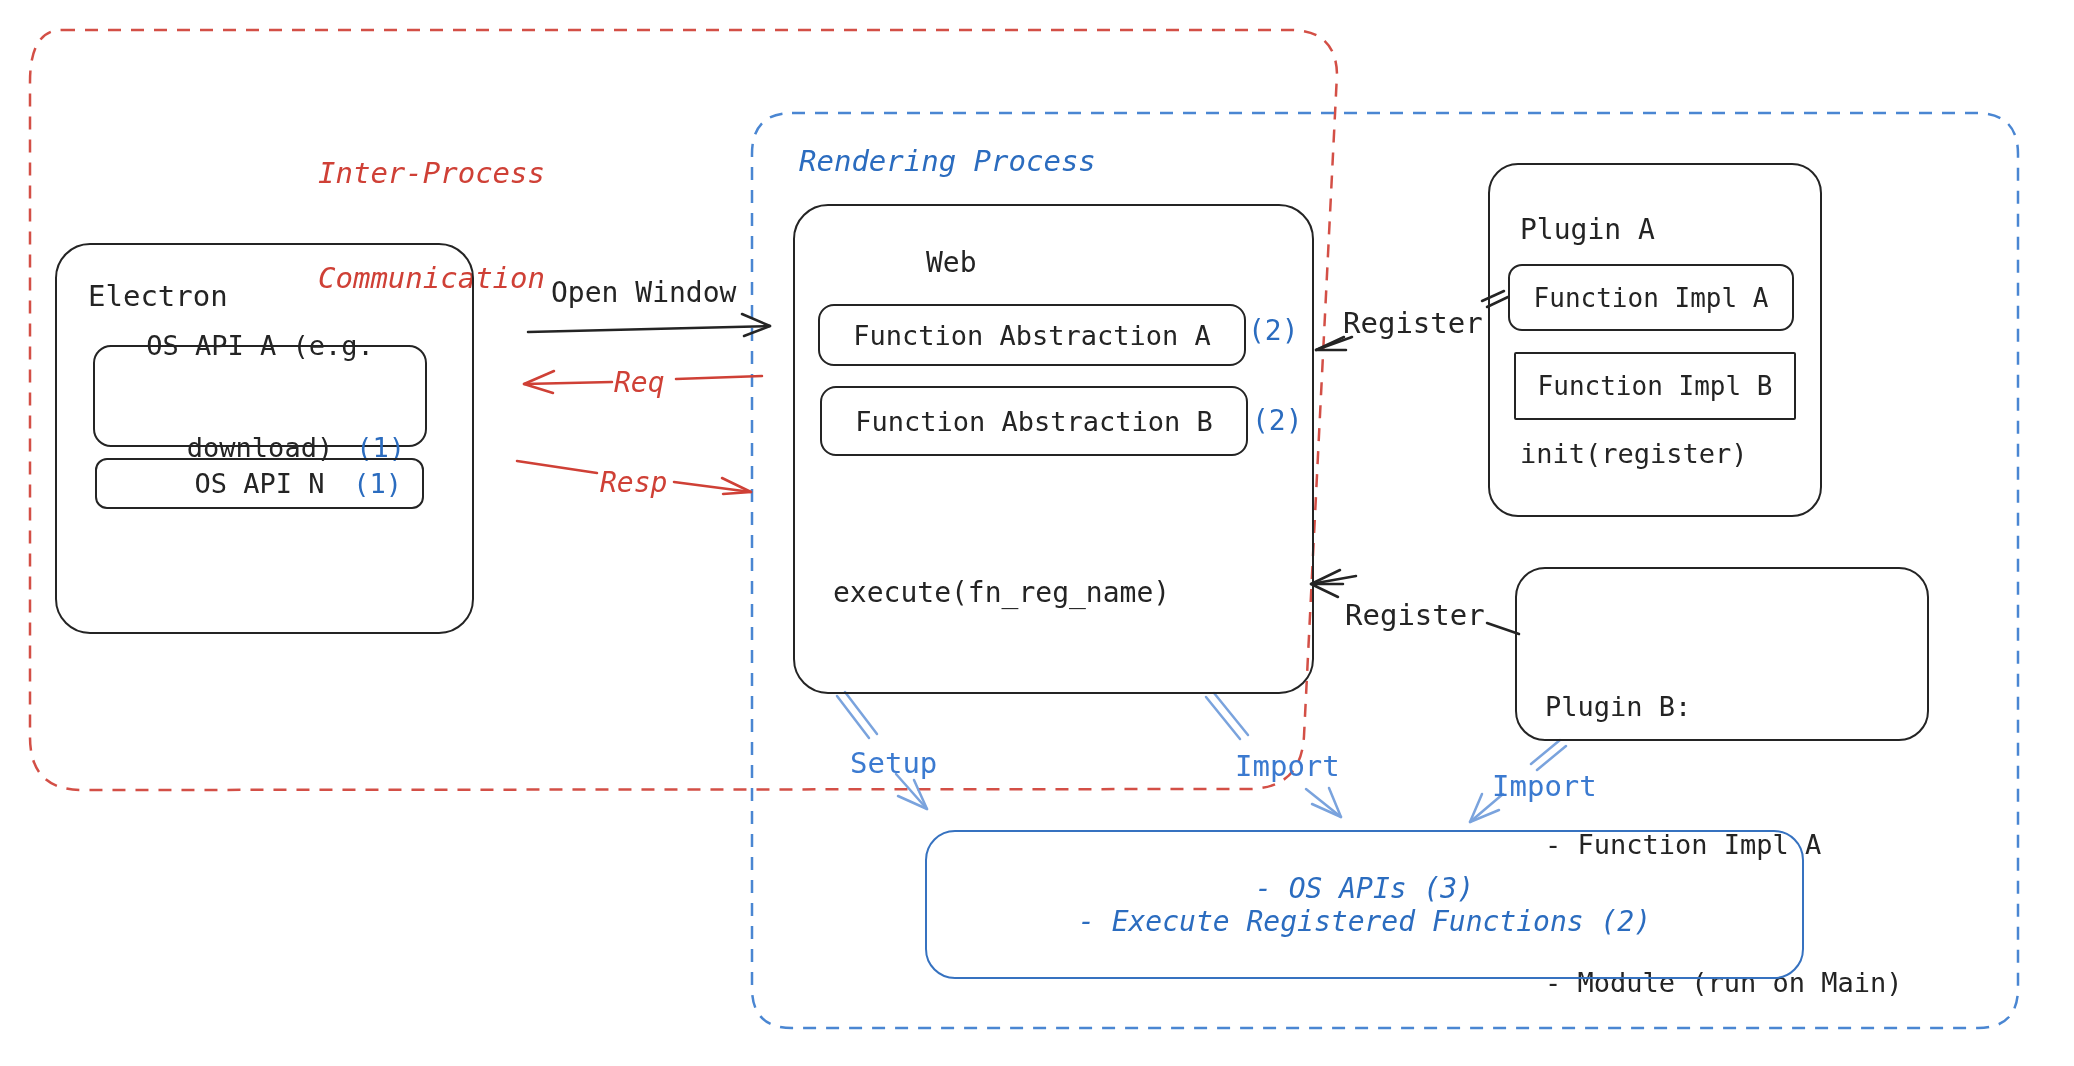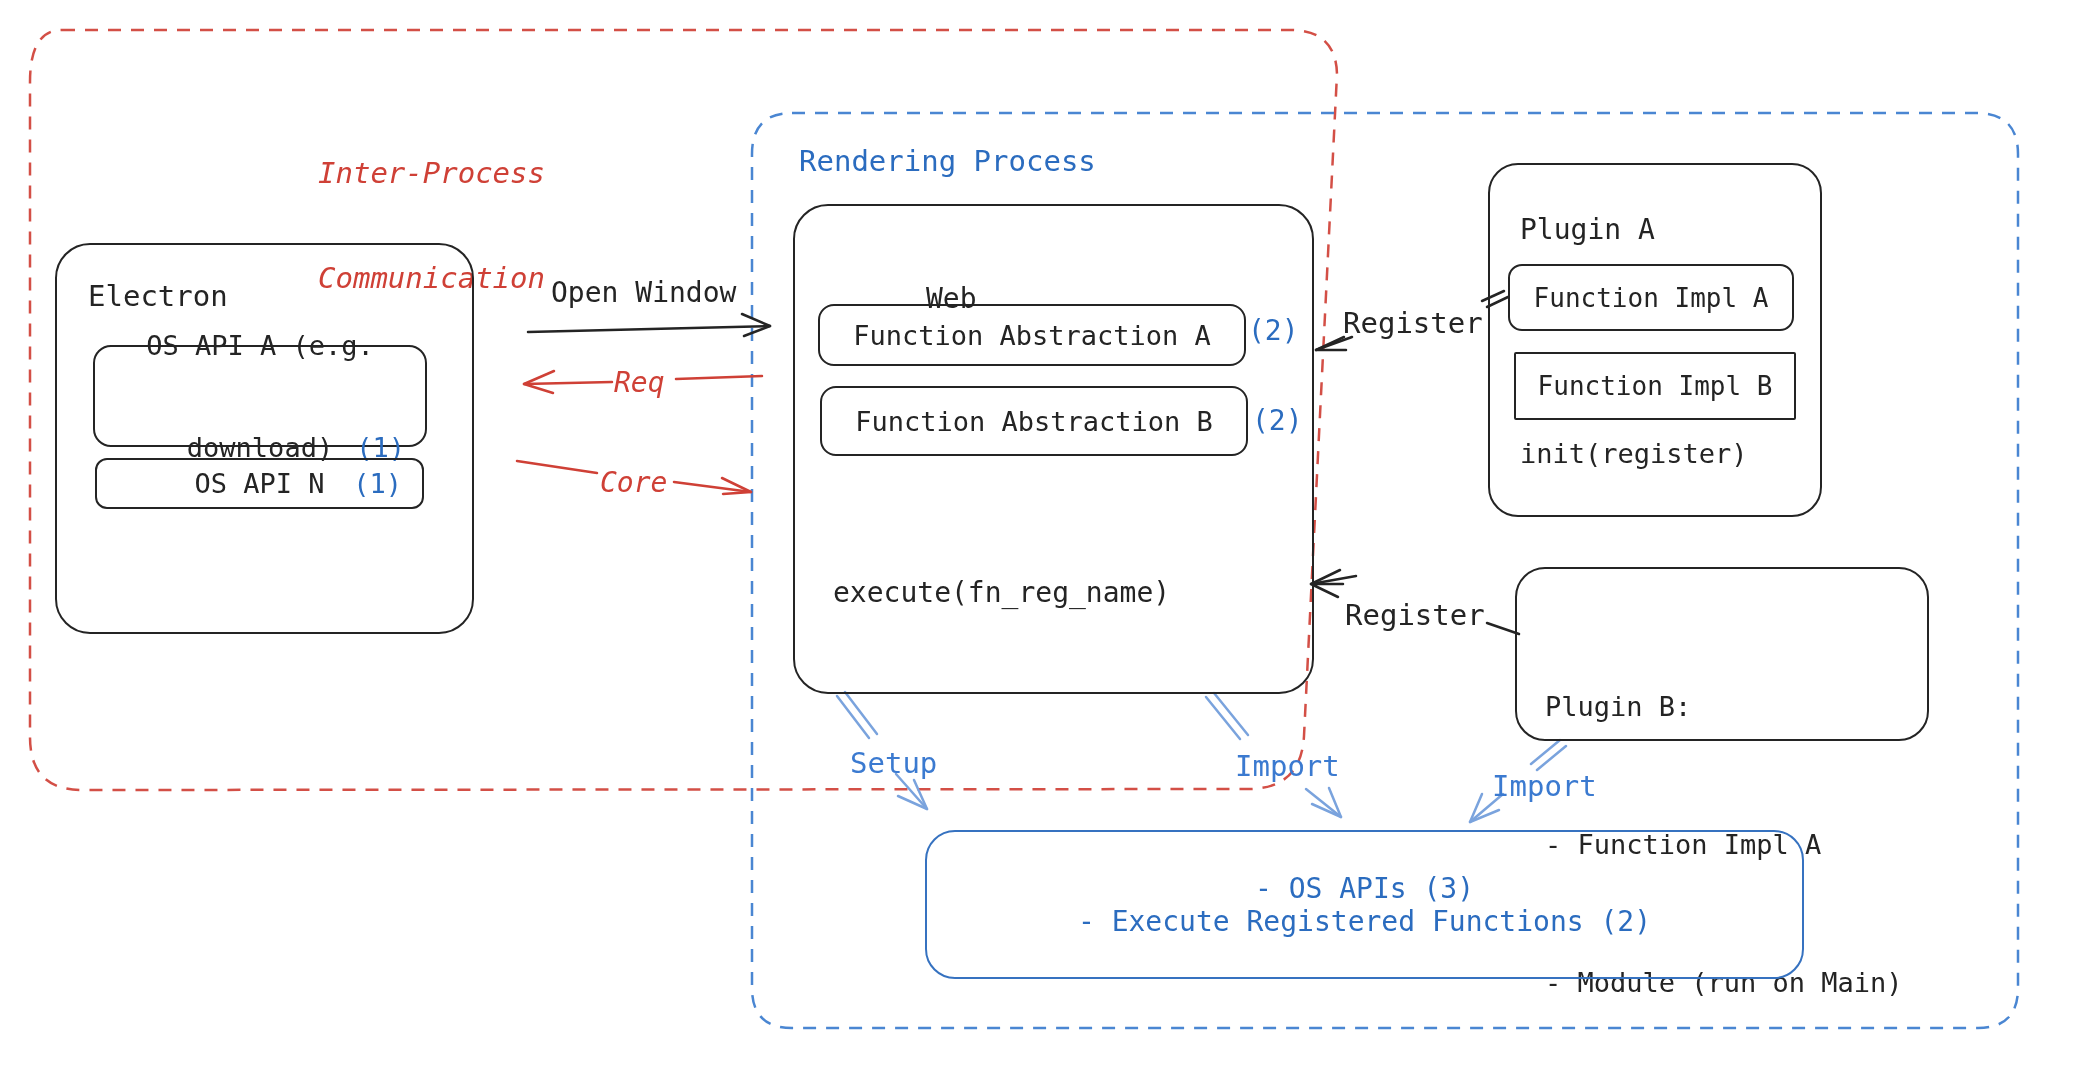--- a/index.html
+++ b/index.html
@@ -7,21 +7,21 @@
     --light-blue:#7aa3dd; --ink:#242424; --core-border:#3672c0;
   }
   html,body{margin:0;padding:0;background:#ffffff;}
   #canvas{
     position:relative; width:2074px; height:1066px; background:#ffffff;
     font-family:"DejaVu Sans Mono", monospace; color:var(--ink); overflow:hidden;
   }
   .abs{position:absolute;}
   .label{white-space:pre; line-height:1.2;}
   .red-t{color:var(--red);font-style:italic;}
-  .blue-t{color:var(--blue);}
+  .blue-t{color:var(--blue);font-style:italic;}
   .blue-bright-t{color:var(--blue-bright);}
   .box{
     position:absolute; border:2.5px solid var(--ink); background:transparent;
     display:flex; align-items:center; justify-content:center;
   }
   .col{flex-direction:column;}
   #svg-layer{position:absolute; left:0; top:0; pointer-events:none;}
   .stroke-black{stroke:var(--ink); stroke-width:2.5; fill:none; stroke-linecap:round;}
   .stroke-red{stroke:var(--red); stroke-width:2.5; fill:none; stroke-linecap:round;}
   .stroke-lblue{stroke:var(--light-blue); stroke-width:2.5; fill:none; stroke-linecap:round;}
@@ -103,24 +103,24 @@
     </div>
   </div>
 
   <div class="box" style="left:95px; top:458px; width:325px; height:47px; border-radius:12px; font-size:27px;">
     <span>OS API N</span>
     <span class="ref abs" style="right:20px;">(1)</span>
   </div>
 
   <div class="abs label" style="left:551px; top:276px; font-size:28px;">Open Window</div>
   <div class="abs label red-t" style="left:614px; top:366px; font-size:28px;">Req</div>
-  <div class="abs label red-t" style="left:600px; top:466px; font-size:28px;">Core</div>
+  <div class="abs label red-t" style="left:600px; top:466px; font-size:28px;">Resp</div>
 
   <div class="box" style="left:793px; top:204px; width:517px; height:486px; border-radius:35px;"></div>
-  <div class="abs label" style="left:926px; top:246px; font-size:28px;margin-top:36px;">Web</div>
+  <div class="abs label" style="left:926px; top:246px; font-size:28px;">Web</div>
 
   <div class="box" style="left:818px; top:304px; width:424px; height:58px; border-radius:16px; font-size:27px;">
     <span>Function Abstraction A</span>
   </div>
   <div class="abs label ref" style="left:1248px; top:314px; font-size:28px;">(2)</div>
 
   <div class="box" style="left:820px; top:386px; width:424px; height:66px; border-radius:16px; font-size:27px;">
     <span>Function Abstraction B</span>
   </div>
   <div class="abs label ref" style="left:1252px; top:404px; font-size:28px;">(2)</div>

